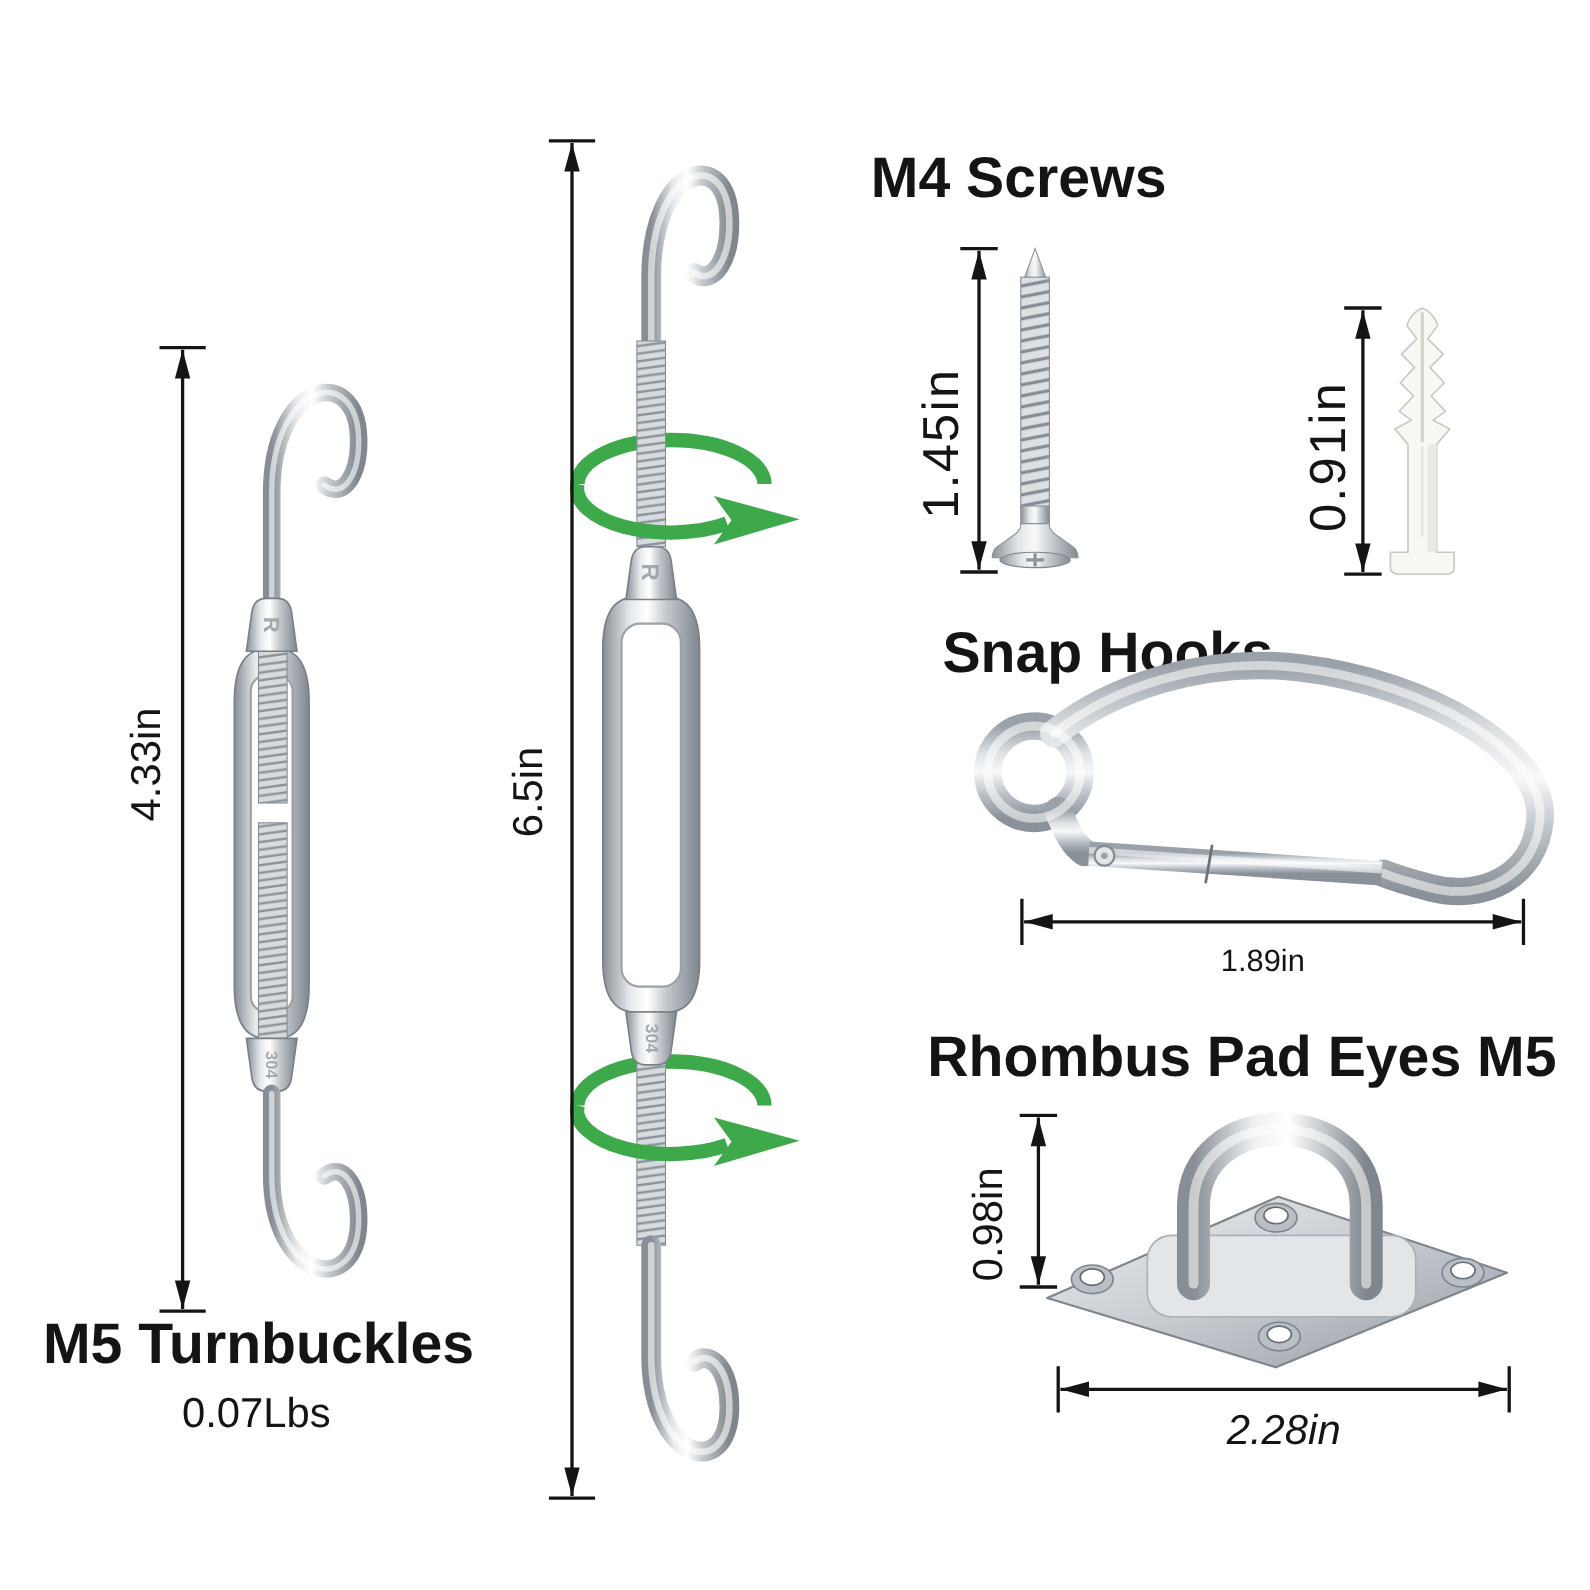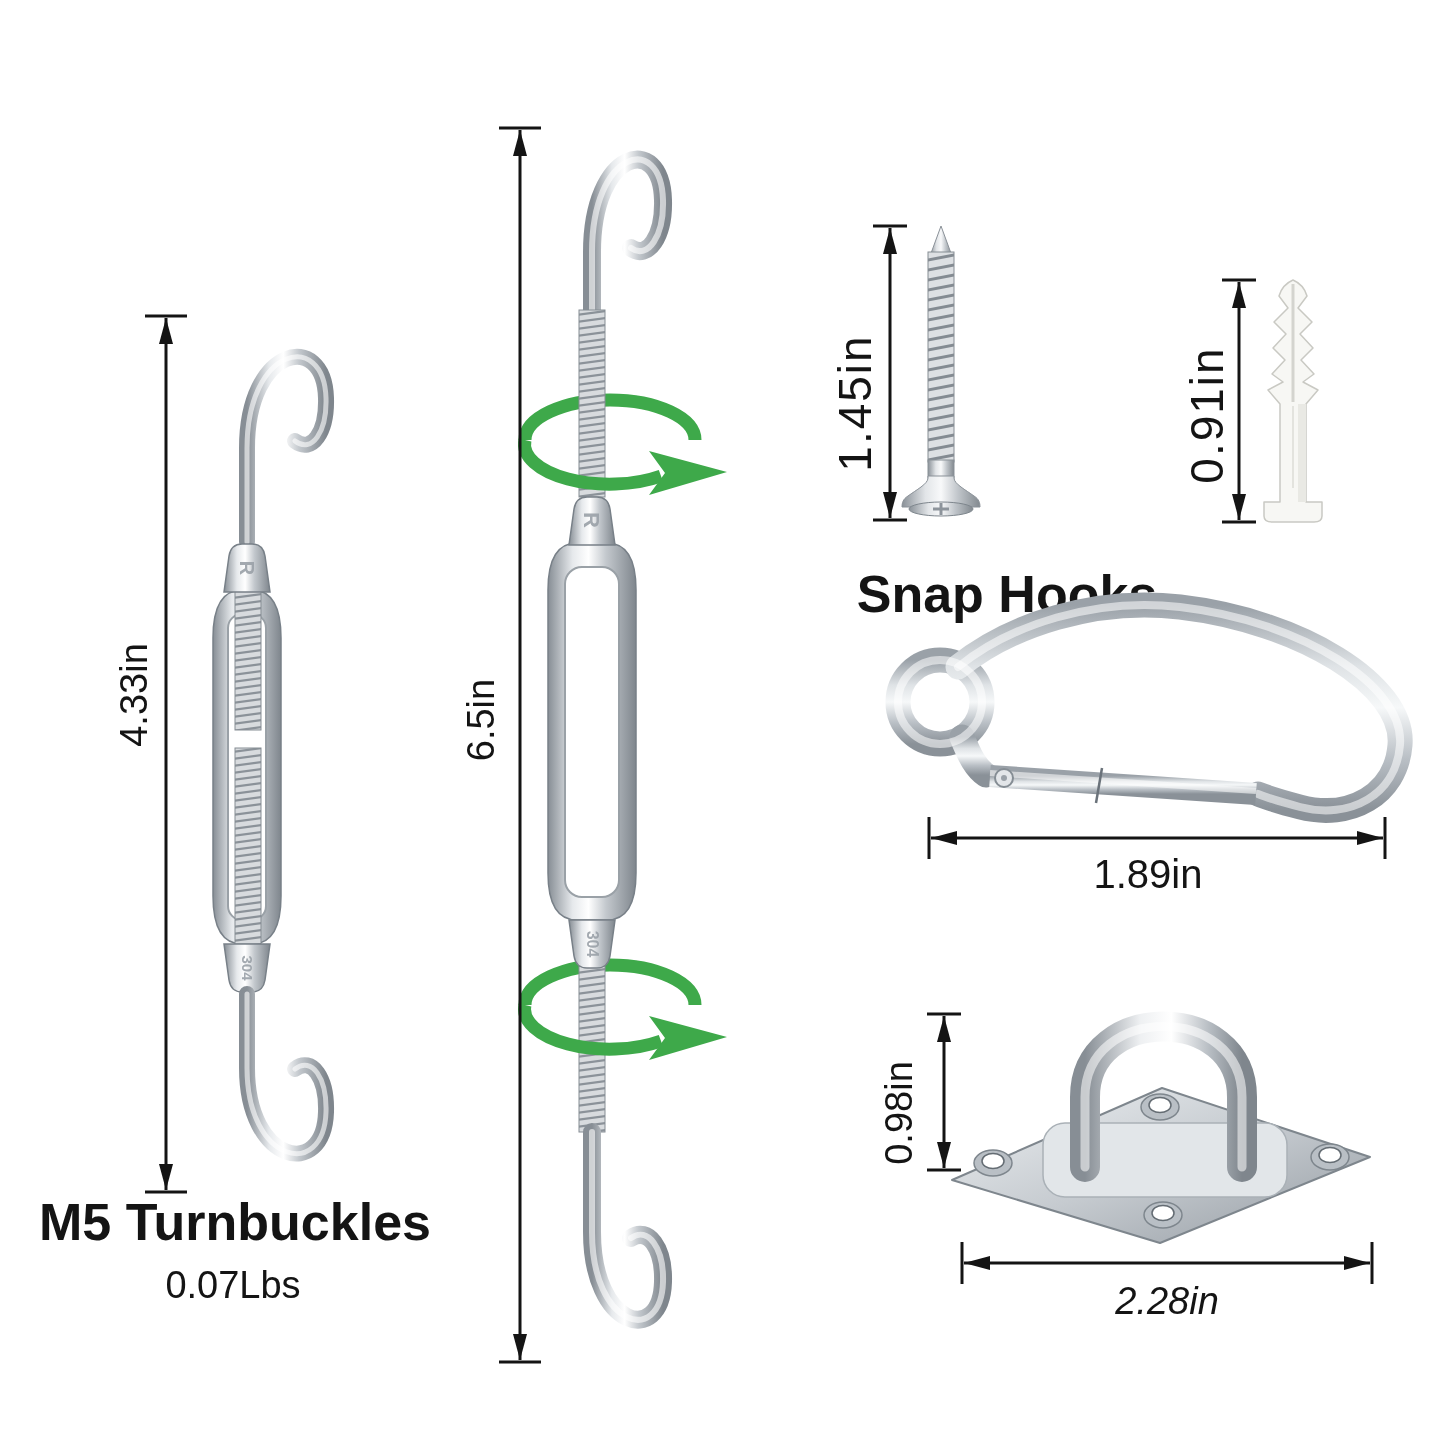--- a/index.html
+++ b/index.html
@@ -117,20 +117,21 @@
 
   <svg class="dim" style="left:498px;top:126px;" width="44" height="1238" viewBox="0 0 44 1238">
     <line x1="1" y1="2" x2="43" y2="2"></line>
     <line x1="1" y1="1236" x2="43" y2="1236"></line>
     <line x1="22" y1="4" x2="22" y2="1234"></line>
     <polygon points="22,4 15,30 29,30"></polygon>
     <polygon points="22,1234 15,1208 29,1208"></polygon>
   </svg>
   <div class="vlab" style="left:481px;top:720px;">6.5in</div>
 
+  <div class="title center" style="left:926px;top:132px;">M4 Screws</div>
 
   <svg class="abs" style="left:896px;top:222px;" width="90" height="302" viewBox="0 0 90 302">
     <defs>
       <linearGradient id="sc-m" x1="0" y1="0" x2="1" y2="0">
         <stop offset="0" stop-color="#8a9198"></stop>
           <stop offset="0.3" stop-color="#e2e5e8"></stop>
         <stop offset="0.5" stop-color="#f8f9fa"></stop>
           <stop offset="0.72" stop-color="#c0c5ca"></stop>
         <stop offset="1" stop-color="#82898f"></stop>
       </linearGradient>
@@ -208,22 +209,23 @@
     </g>
   </svg>
 
   <svg class="dim" style="left:927px;top:816px;" width="460" height="44" viewBox="0 0 460 44">
     <line x1="2" y1="1" x2="2" y2="43"></line>
     <line x1="458" y1="1" x2="458" y2="43"></line>
     <line x1="4" y1="22" x2="456" y2="22"></line>
     <polygon points="4,22 30,15 30,29"></polygon>
     <polygon points="456,22 430,15 430,29"></polygon>
   </svg>
-  <div class="hlab" style="left:1148px;top:874px;font-size:40px;">1.89in</div>
-
+  <div class="hlab" style="left:1148px;top:874px;font-size:28px;">1.89in</div>
+
+  <div class="title center" style="left:1129px;top:931px;">Rhombus Pad Eyes M5</div>
 
   <svg class="abs" style="left:940px;top:1005px;" width="440" height="255" viewBox="0 0 440 255">
     <defs>
       <linearGradient id="pe-m" x1="0" y1="0" x2="1" y2="1">
         <stop offset="0" stop-color="#eef1f3"></stop>
           <stop offset="0.5" stop-color="#c6cbd0"></stop>
         <stop offset="1" stop-color="#939aa1"></stop>
       </linearGradient>
       <linearGradient id="pe-l" x1="0" y1="0" x2="1" y2="0">
         <stop offset="0" stop-color="#878e95"></stop>

